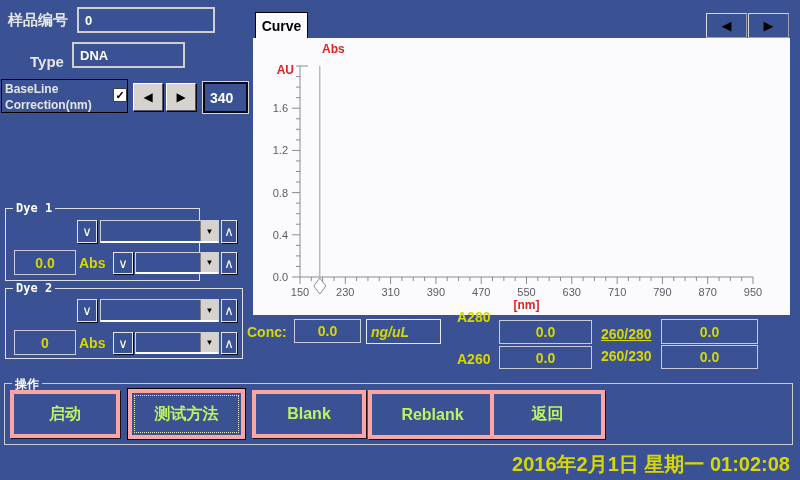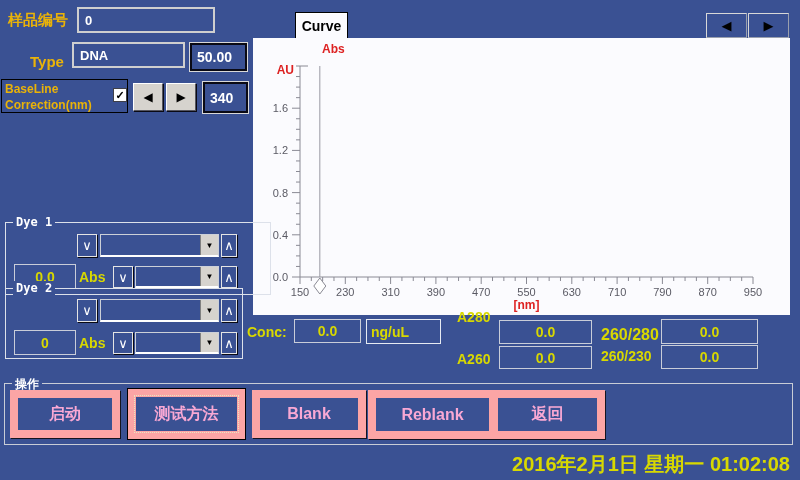--- a/index.html
+++ b/index.html
@@ -1,33 +1,33 @@
 <!DOCTYPE html>
 <html><head>
 <meta charset="utf-8">
 <style>
   html,body{margin:0;padding:0;background:#222;}
   #screen{
     position:relative;width:800px;height:480px;background:#3a5193;
     font-family:"Liberation Sans",sans-serif;overflow:hidden;
   }
   .abs{position:absolute;box-sizing:border-box;}
-  .wlbl{color:#eab308;font-weight:bold;}
+  .wlbl{color:#e5e5e5;font-weight:bold;}
   .ylbl{color:#d8d800;font-weight:bold;}
   .input{
     background:#3a5193;border:2px solid #cfcfcf;color:#ffffff;
     font-weight:bold;font-size:13px;display:flex;align-items:center;padding-left:6px;
   }
   .darkbox{
     background:#3a5193;border:2px solid #0a0a14;outline:1px solid #d8d8d8;
     color:#ffffff;font-weight:bold;font-size:14px;display:flex;align-items:center;padding-left:5px;
   }
   .btn{
-    background:#3a5193;border:8px solid #fca5a5;box-shadow:1px 1px 0 #14141f;
-    color:#f9a8d4;font-weight:bold;font-size:16px;
+    background:#3a5193;border:4px solid #fca5a5;box-shadow:1px 1px 0 #14141f;
+    color:#bef264;font-weight:bold;font-size:16px;
     display:flex;align-items:center;justify-content:center;cursor:pointer;
   }
   .btn.focused{
     box-shadow:0 0 0 1px #000;
     outline:1px dotted #e8e8c0;outline-offset:-7px;
   }
   .graybtn{
     background:#d6d3ce;border-top:1px solid #ffffff;border-left:1px solid #ffffff;
     border-right:1px solid #55555f;border-bottom:1px solid #55555f;
     box-shadow:1px 1px 0 #0a0a14;color:#000;
@@ -77,21 +77,20 @@
 </head>
 <body>
 
 <div id="screen">
 
   <div class="abs wlbl" style="left:8px;top:11px;font-size:15px;">样品编号</div>
   <div class="abs input" style="left:77px;top:7px;width:138px;height:26px;">0</div>
 
   <div class="abs wlbl" style="left:30px;top:53px;font-size:15px;">Type</div>
   <div class="abs input" style="left:72px;top:42px;width:113px;height:26px;text-align:center;">DNA</div>
-  <div class="abs darkbox" style="left:190px;top:43px;width:57px;height:28px;">50.00</div>
 
   <div class="abs" style="left:1px;top:79px;width:127px;height:34px;border:1px solid #000000;">
     <div class="wlbl" style="font-size:12px;line-height:16px;padding:1px 0 0 3px;">BaseLine Correction(nm)</div>
   </div>
   <div class="abs checkbox" style="left:113px;top:88px;width:14px;height:14px;">
     <span>✓</span>
   </div>
   <div class="abs graybtn" style="left:133px;top:83px;width:30px;height:28px;">
     <span>◀</span>
   </div>
@@ -100,21 +99,21 @@
   </div>
   <div class="abs darkbox" style="left:203px;top:82px;width:45px;height:31px;">340</div>
 
   <div class="abs pagerbtn" style="left:706px;top:13px;width:41px;height:25px;">
     <span>◀</span>
   </div>
   <div class="abs pagerbtn" style="left:748px;top:13px;width:41px;height:25px;">
     <span>▶</span>
   </div>
 
-  <div class="abs tab" style="left:255px;top:12px;width:53px;height:26px;margin-left:40px;">Curve</div>
+  <div class="abs tab" style="left:255px;top:12px;width:53px;height:26px;">Curve</div>
   <div class="abs" id="chart-panel" style="left:253px;top:38px;width:537px;height:277px;">
     <svg id="spectrum-svg" width="537" height="277">
         <line x1="47" y1="28" x2="47" y2="239" stroke="#8a8a94" stroke-width="1"></line>
         <line x1="47" y1="239" x2="500" y2="239" stroke="#8a8a94" stroke-width="1"></line>
         <line x1="47" y1="28" x2="55" y2="28" stroke="#8a8a94" stroke-width="1"></line>
         <line x1="39" y1="239" x2="47" y2="239" stroke="#8a8a94" stroke-width="1"></line>
         <text x="35" y="243" fill="#5a5a64" font-size="11" text-anchor="end">0.0</text>
         <line x1="43" y1="228.45" x2="47" y2="228.45" stroke="#8a8a94" stroke-width="1"></line>
         <line x1="43" y1="217.9" x2="47" y2="217.9" stroke="#8a8a94" stroke-width="1"></line>
         <line x1="43" y1="207.35" x2="47" y2="207.35" stroke="#8a8a94" stroke-width="1"></line>
@@ -193,21 +192,21 @@
         <text x="500" y="258" fill="#5a5a64" font-size="11" text-anchor="middle">950</text>
         <text x="273.5" y="271" fill="#dd2222" font-size="12" text-anchor="middle" font-weight="bold">[nm]</text>
         <text x="41" y="36" fill="#dd2222" font-size="12" text-anchor="end" font-weight="bold">AU</text>
         <text x="69" y="15" fill="#dd2222" font-size="12" font-weight="bold">Abs</text>
         <line x1="66.81875" y1="28" x2="66.81875" y2="239" stroke="#9a9aa4" stroke-width="1"></line>
         <polygon points="66.81875,240 72.81875,248 66.81875,256 60.818749999999994,248" fill="#ffffff" stroke="#8a8a94"></polygon>
       </svg>
   </div>
   <div class="abs" style="left:313px;top:276px;width:15px;height:19px;"></div>
 
-  <div class="abs grp" style="left:5px;top:222px;width:266px;height:73px;text-align:right;">
+  <div class="abs grp" style="left:5px;top:208px;width:195px;height:73px;text-align:right;">
     <span class="glabel">Dye 1</span>
     <div class="abs spin" style="left:71px;top:11px;width:20px;height:23px;">
       <span>∨</span>
     </div>
     <div class="abs combo" style="left:94px;top:11px;width:119px;height:23px;">
       <span class="field"></span>
       <span class="drop">▼</span>
     </div>
     <div class="abs spin" style="left:215px;top:11px;width:16px;height:23px;">
       <span>∧</span>
@@ -247,25 +246,25 @@
       <span class="field"></span>
       <span class="drop">▼</span>
     </div>
     <div class="abs spin" style="left:215px;top:43px;width:16px;height:22px;">
       <span>∧</span>
     </div>
   </div>
 
   <div class="abs ylbl" style="left:247px;top:324px;font-size:14px;">Conc:</div>
   <div class="abs vbox" style="left:294px;top:319px;width:67px;height:24px;">0.0</div>
-  <div class="abs vbox" style="left:366px;top:319px;width:75px;height:25px;justify-content:flex-start;padding-left:4px;border-color:#e6eaf2;">ng/uL</div>
+  <div class="abs vbox" style="left:366px;top:319px;width:75px;height:25px;justify-content:flex-start;padding-left:4px;border-color:#e6eaf2;font-style:italic;">ng/uL</div>
 
   <div class="abs ylbl" style="left:457px;top:309px;font-size:14px;">A280</div>
   <div class="abs vbox" style="left:499px;top:320px;width:93px;height:24px;">0.0</div>
-  <div class="abs ylbl" style="left:601px;top:326px;font-size:16px;">260/280</div>
+  <div class="abs ylbl" style="left:601px;top:326px;font-size:14px;text-decoration:underline;">260/280</div>
   <div class="abs vbox" style="left:661px;top:319px;width:97px;height:25px;">0.0</div>
 
   <div class="abs ylbl" style="left:457px;top:351px;font-size:14px;">A260</div>
   <div class="abs vbox" style="left:499px;top:346px;width:93px;height:23px;">0.0</div>
   <div class="abs ylbl" style="left:601px;top:348px;font-size:14px;">260/230</div>
   <div class="abs vbox" style="left:661px;top:345px;width:97px;height:24px;">0.0</div>
 
   <div class="abs grp" style="left:4px;top:383px;width:789px;height:62px;border-color:#c9cdd6;">
     <span class="glabel" style="font-family:'Liberation Sans',sans-serif;">操作</span>
   </div>

